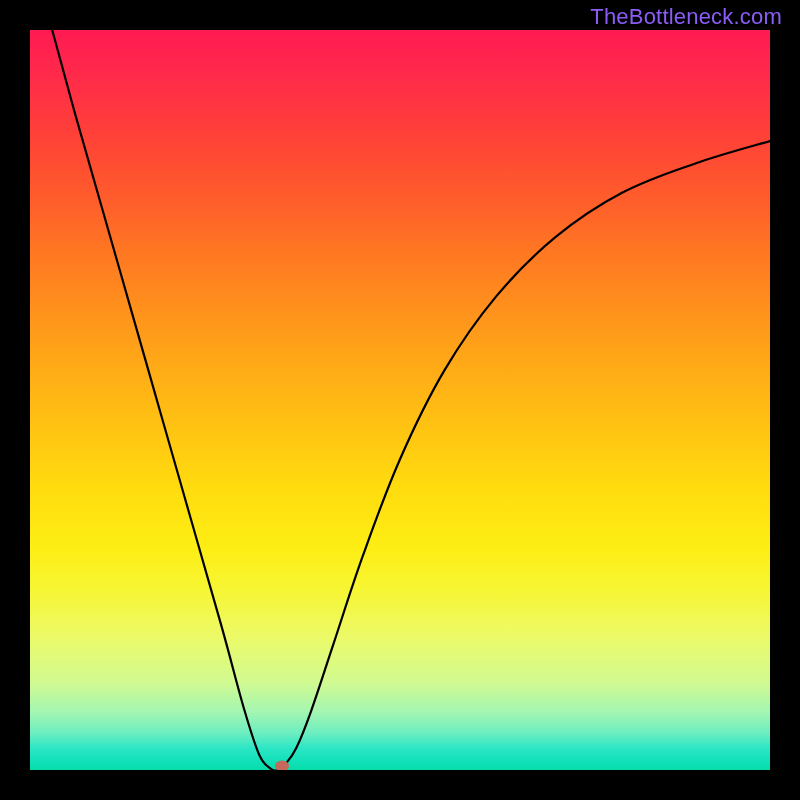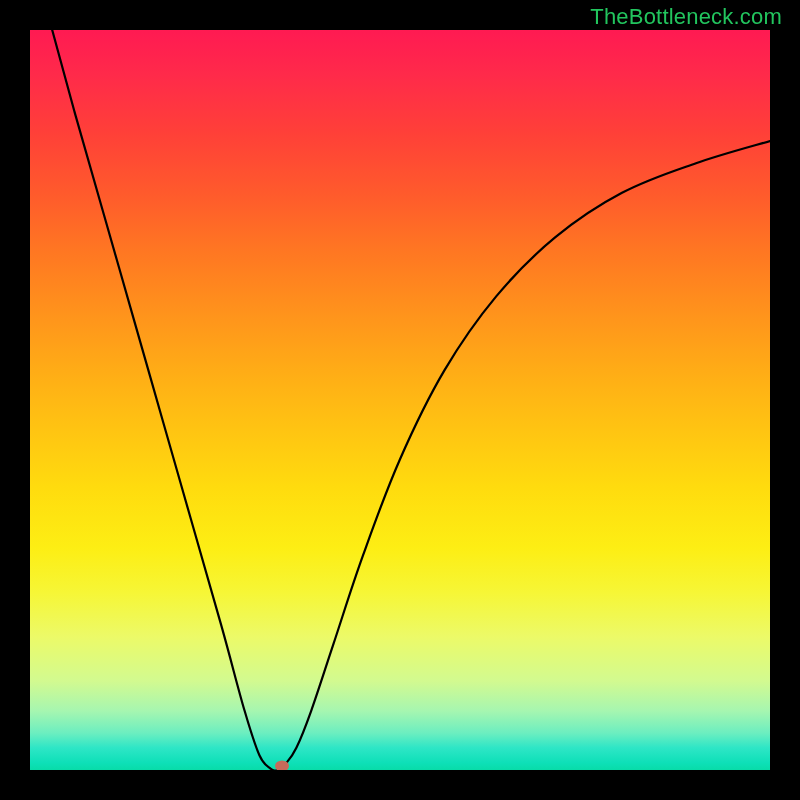--- a/index.html
+++ b/index.html
@@ -12,21 +12,21 @@
     height: 800px;
     background: #000;
     position: relative;
     font-family: Arial, Helvetica, sans-serif;
     overflow: hidden;
   }
   .watermark {
     position: absolute;
     top: 4px;
     right: 18px;
-    color: #22c55e;
+    color: #8b5cf6;
     font-size: 22px;
     font-weight: 400;
     z-index: 10;
     letter-spacing: 0.2px;
   }
   .plot-area {
     position: absolute;
     top: 30px;
     left: 30px;
     width: 740px;

